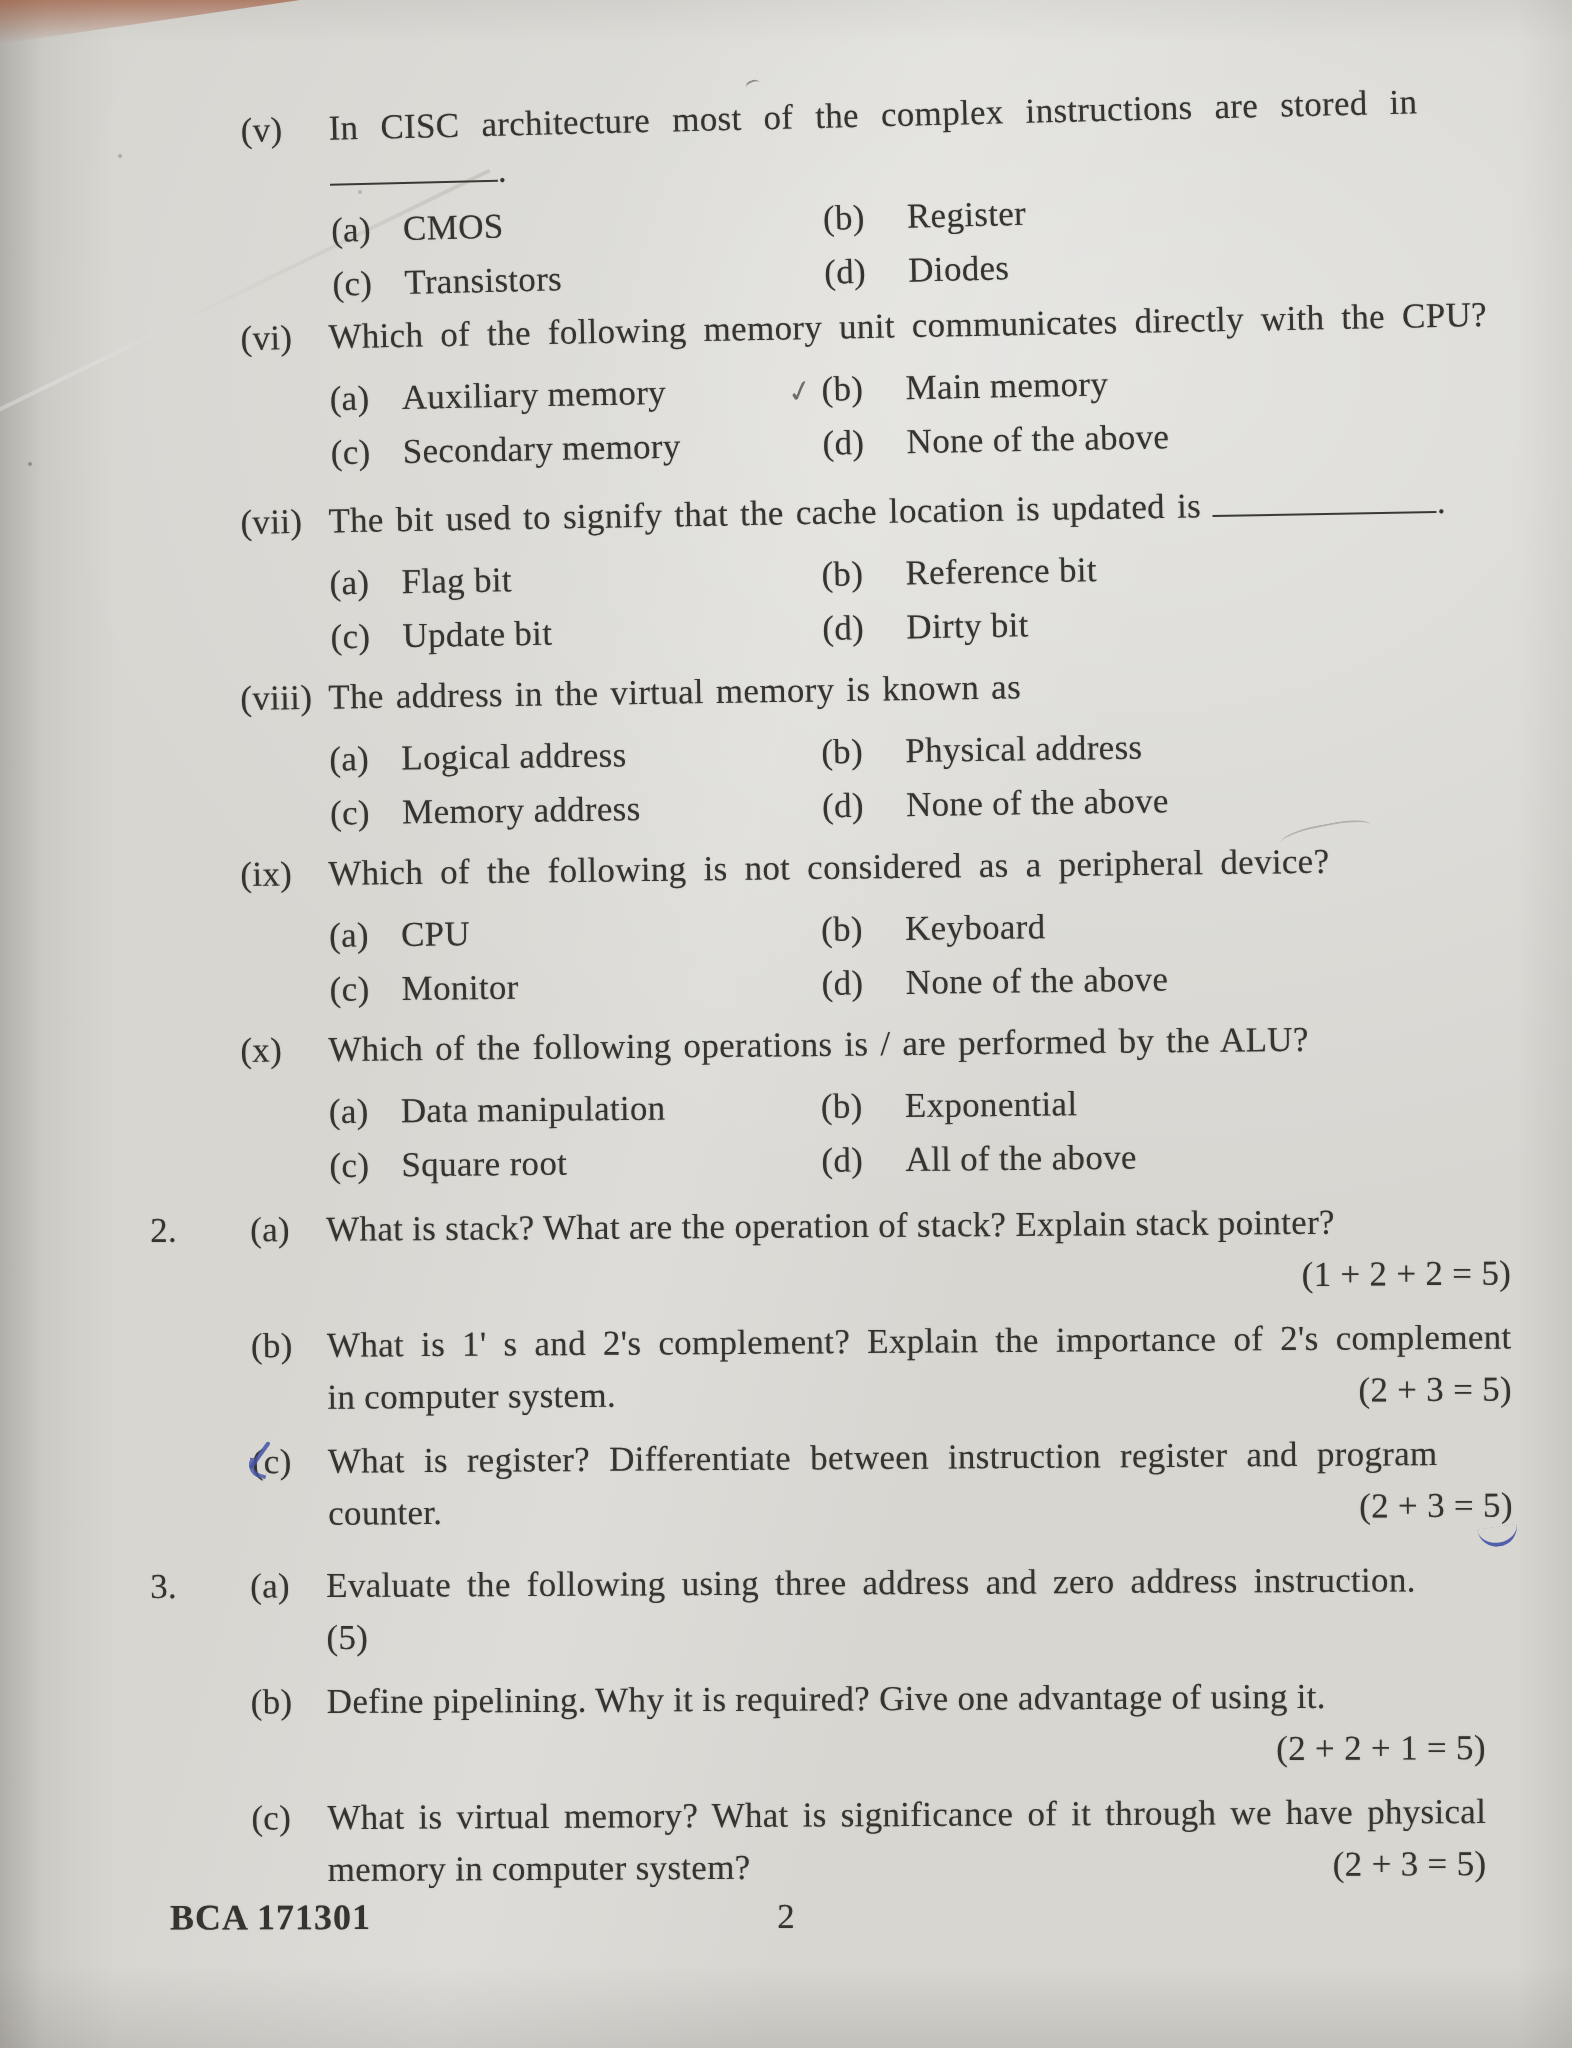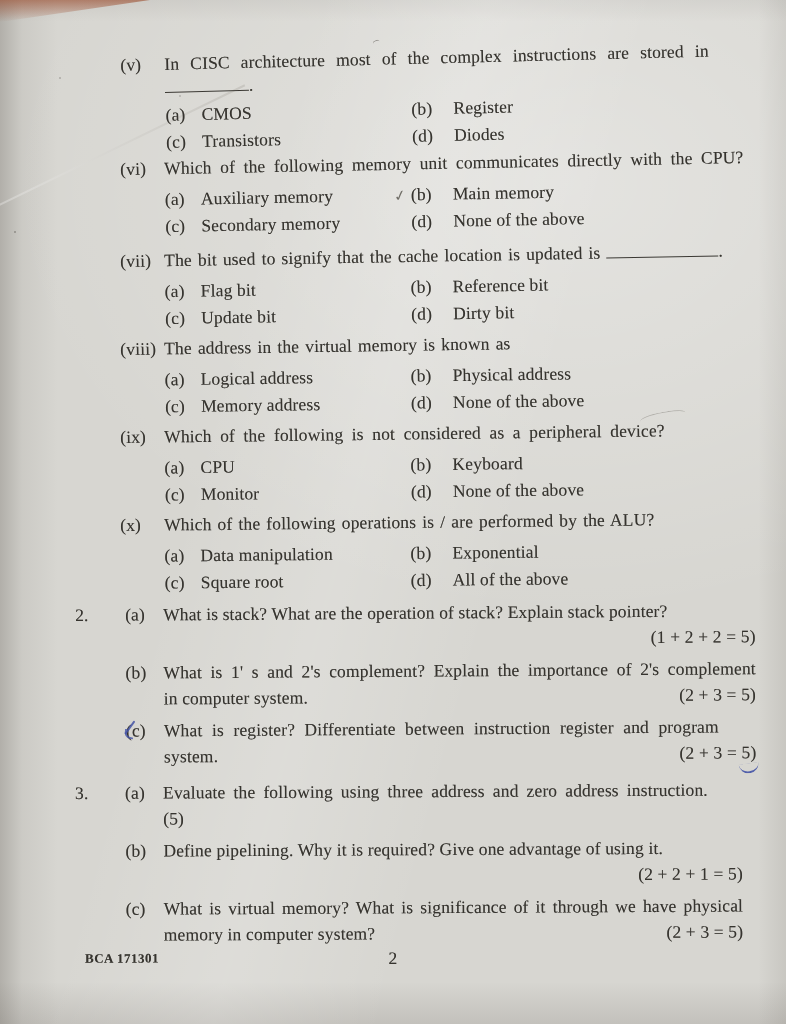--- a/index.html
+++ b/index.html
@@ -111,21 +111,21 @@
   .squiggle::after {
     content:""; position:absolute; right:-3px; bottom:-8px;
     width:20px; height:8px;
     border-bottom:2.4px solid rgba(68,83,166,.9);
     border-radius:0 0 10px 10px;
     transform: rotate(-8deg);
   }
 
   
   .footer { left:0; top:946px; width:786px; height:30px; }
-  .footer-code { position:absolute; left:85px; top:0; font-weight:bold; font-size:13px; letter-spacing:.5px; }
+  .footer-code { position:absolute; left:85px; top:0; font-weight:bold; font-size:18px; letter-spacing:.5px; }
   .footer-page { position:absolute; left:0; top:0; width:100%; text-align:center; font-size:17.5px; }
 
   
   .r14 { transform: rotate(-1.4deg); }
   .r11 { transform: rotate(-1.1deg); }
   .r10 { transform: rotate(-1.0deg); }
   .r08 { transform: rotate(-0.85deg); }
   .r07 { transform: rotate(-0.7deg); }
   .r06 { transform: rotate(-0.6deg); }
   .r04 { transform: rotate(-0.4deg); }
@@ -262,21 +262,21 @@
               <span>in computer system.</span>
               <span>(2 + 3 = 5)</span>
             </div>
         </div>
       </div>
       <div class="part">
         <span class="plabel pen-tick">(c)</span>
         <div class="ptext">
           <div class="pline ws-b">What is register? Differentiate between instruction register and program</div>
           <div class="pline2">
-              <span>system.</span>
+              <span>counter.</span>
               <span class="squiggle">(2 + 3 = 5)</span>
             </div>
         </div>
       </div>
     </div>
   </section>
 
   <section class="bigq txt r03" style="top:780px;">
     <span class="bignum">3.</span>
     <div class="parts">

